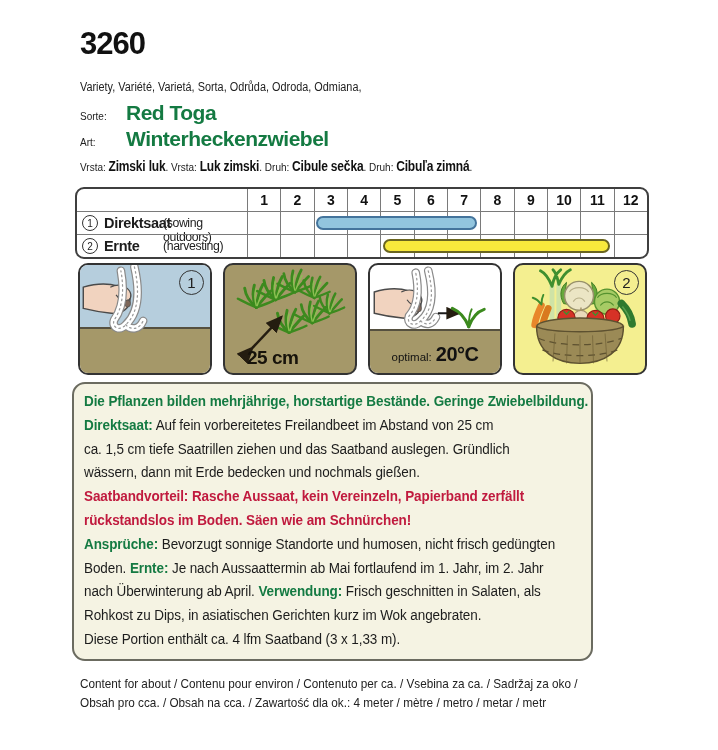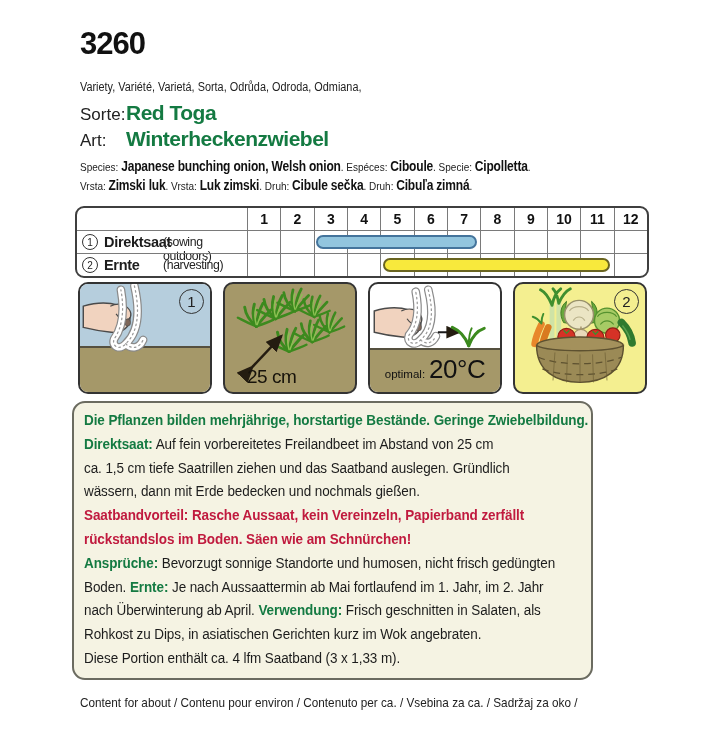--- a/index.html
+++ b/index.html
@@ -9,21 +9,21 @@
   }
   .wrap{position:absolute;left:72px;top:0;width:582px;}
 
   
   .artnum{margin:26px 0 0 8px;font-size:31px;font-weight:bold;letter-spacing:-1px;color:#111;}
   .variety{margin:18px 0 0 8px;font-size:12.5px;color:#222;}
   .cond{display:inline-block;transform:scaleX(.87);transform-origin:0 0;white-space:nowrap;}
   .frow{display:flex;align-items:baseline;margin-left:8px;}
   .frow.sorte{margin-top:7px;}
   .frow.art{margin-top:2px;}
-  .fieldlab{width:46px;flex:none;font-size:17px;color:#222;}
+  .fieldlab{width:46px;flex:none;font-size:10px;color:#222;}
   .gval{font-size:21px;font-weight:bold;color:var(--green,#147a42);letter-spacing:-0.5px;}
   .latin{font-size:19.5px;font-style:italic;color:#111;margin-left:8px;letter-spacing:-0.4px;}
   .species{margin:6px 0 0 8px;line-height:18px;}
   .species .seg-lbl{font-size:11.5px;color:#222;}
   .species .seg-val{font-size:13.8px;font-weight:bold;color:#111;letter-spacing:-0.2px;}
 
   
   .calendar{margin:11px 0 0 3px;width:574px;box-sizing:border-box;border:2px solid #3f3f3f;
     border-radius:9px;overflow:hidden;background:#fff;}
   .cal-header,.cal-row{display:flex;position:relative;}
@@ -44,24 +44,24 @@
   .panel{width:134px;height:112px;flex:none;border:2px solid #333;border-radius:10px;
     overflow:hidden;position:relative;box-sizing:border-box;background:#fff;}
   .panel svg{position:absolute;left:0;top:0;width:100%;height:100%;}
   .p-sky{position:absolute;left:0;right:0;top:0;height:62px;background:var(--sky,#b6cedd);}
   .p-soil{position:absolute;left:0;right:0;top:62px;bottom:0;background:var(--soil,#a59869);border-top:2px solid #55503f;}
   .panel.p2{background:var(--soil,#a59869);}
   .panel.p3 .p-soil{top:64px;}
   .panel.p4{background:var(--panel-yellow,#f4ef90);}
   .badge{position:absolute;top:5px;right:6px;width:23px;height:23px;border:1.7px solid #333;
     border-radius:50%;display:flex;align-items:center;justify-content:center;font-size:15px;color:#222;}
-  .cap25{position:absolute;left:22px;bottom:4px;font-size:19px;font-weight:normal;color:#17130b;letter-spacing:-0.5px;}
+  .cap25{position:absolute;left:22px;bottom:4px;font-size:19px;font-weight:bold;color:#17130b;letter-spacing:-0.5px;}
   .cap20{position:absolute;left:0;right:0;bottom:7px;text-align:center;color:#111;}
   .cap20 .lbl{font-size:11.5px;}
-  .cap20 .val{font-size:26px;font-weight:normal;margin-left:4px;letter-spacing:-0.5px;}
+  .cap20 .val{font-size:20px;font-weight:bold;margin-left:4px;letter-spacing:-0.5px;}
 
   
   .infobox{margin-top:7px;width:521px;box-sizing:border-box;border:2px solid #6b6b60;
     border-radius:13px;background:var(--box-bg,#f5f3e3);padding:5px 22px 8px 10px;}
   .box-text{width:640px;transform:scaleX(.87);transform-origin:0 0;white-space:nowrap;
     font-size:15.5px;line-height:23.8px;letter-spacing:-0.1px;}
   .seg-green{color:var(--green,#147a42);font-weight:bold;}
   .seg-red{color:var(--red,#c01a3e);font-weight:bold;}
   .seg-black{color:#1c1c1c;font-weight:normal;}
 
@@ -106,21 +106,20 @@
     <span class="fieldlab">Sorte:</span>
     <span class="gval">Red Toga</span>
   </div>
 
   <div class="frow art">
     <span class="fieldlab">Art:</span>
     <span class="gval">Winterheckenzwiebel</span>
   </div>
 
   <div class="species">
-    <div><span class="cond"><span class="seg-lbl">Species: </span><span class="seg-val">Japanese bunching onion, Welsh onion</span><span class="seg-lbl">. Espéces: </span><span class="seg-val">Ciboule</span><span class="seg-lbl">. Specie: </span><span class="seg-val">Cipolletta</span><span class="seg-lbl">.</span></span></div>
     <div><span class="cond"><span class="seg-lbl">Vrsta: </span><span class="seg-val">Zimski luk</span><span class="seg-lbl">. Vrsta: </span><span class="seg-val">Luk zimski</span><span class="seg-lbl">. Druh: </span><span class="seg-val">Cibule sečka</span><span class="seg-lbl">. Druh: </span><span class="seg-val">Cibuľa zimná</span><span class="seg-lbl">.</span></span></div>
   </div>
 
   <div class="calendar">
     <div class="cal-header">
       <div class="cal-label"></div>
 
       <span style="display:contents"><div class="cal-cell cal-month">1</div><div class="cal-cell cal-month">2</div><div class="cal-cell cal-month">3</div><div class="cal-cell cal-month">4</div><div class="cal-cell cal-month">5</div><div class="cal-cell cal-month">6</div><div class="cal-cell cal-month">7</div><div class="cal-cell cal-month">8</div><div class="cal-cell cal-month">9</div><div class="cal-cell cal-month">10</div><div class="cal-cell cal-month">11</div><div class="cal-cell cal-month">12</div></span>
     </div>
     <div style="display:contents"><div class="cal-row">
@@ -265,15 +264,16 @@
     </div>
 
   </div>
 
   <div class="infobox">
     <div class="box-text"><span class="seg-green">Die Pflanzen bilden mehrjährige, horstartige Bestände. Geringe Zwiebelbildung.</span><br><span class="seg-green">Direktsaat:</span><span class="seg-black"> Auf fein vorbereitetes Freilandbeet im Abstand von 25 cm</span><br><span class="seg-black">ca. 1,5 cm tiefe Saatrillen ziehen und das Saatband auslegen. Gründlich</span><br><span class="seg-black">wässern, dann mit Erde bedecken und nochmals gießen.</span><br><span class="seg-red">Saatbandvorteil: Rasche Aussaat, kein Vereinzeln, Papierband zerfällt</span><br><span class="seg-red">rückstandslos im Boden. Säen wie am Schnürchen!</span><br><span class="seg-green">Ansprüche:</span><span class="seg-black"> Bevorzugt sonnige Standorte und humosen, nicht frisch gedüngten</span><br><span class="seg-black">Boden. </span><span class="seg-green">Ernte:</span><span class="seg-black"> Je nach Aussaattermin ab Mai fortlaufend im 1. Jahr, im 2. Jahr</span><br><span class="seg-black">nach Überwinterung ab April. </span><span class="seg-green">Verwendung:</span><span class="seg-black"> Frisch geschnitten in Salaten, als</span><br><span class="seg-black">Rohkost zu Dips, in asiatischen Gerichten kurz im Wok angebraten.</span><br><span class="seg-black">Diese Portion enthält ca. 4 lfm Saatband (3 x 1,33 m).</span></div>
   </div>
 
   <div class="footer">
     <div><span class="cond">Content for about / Contenu pour environ / Contenuto per ca. / Vsebina za ca. / Sadržaj za oko /</span></div>
+    <div><span class="cond">Obsah pro cca. / Obsah na cca.  / Zawartość dla ok.:  4 meter / mètre / metro / metar / metr</span></div>
   </div>
 
 </div>
 
 </body></html>

